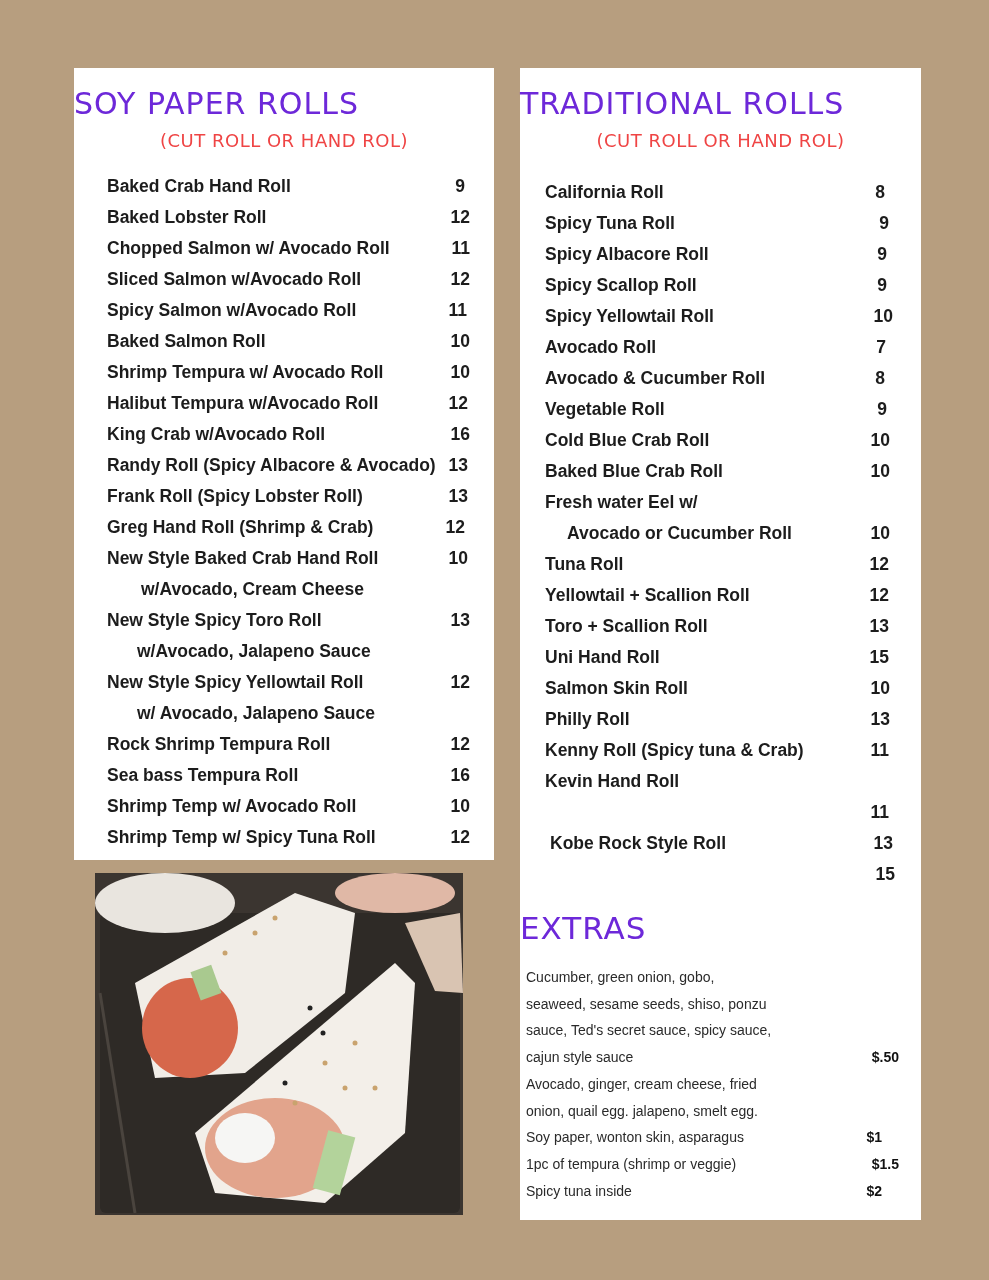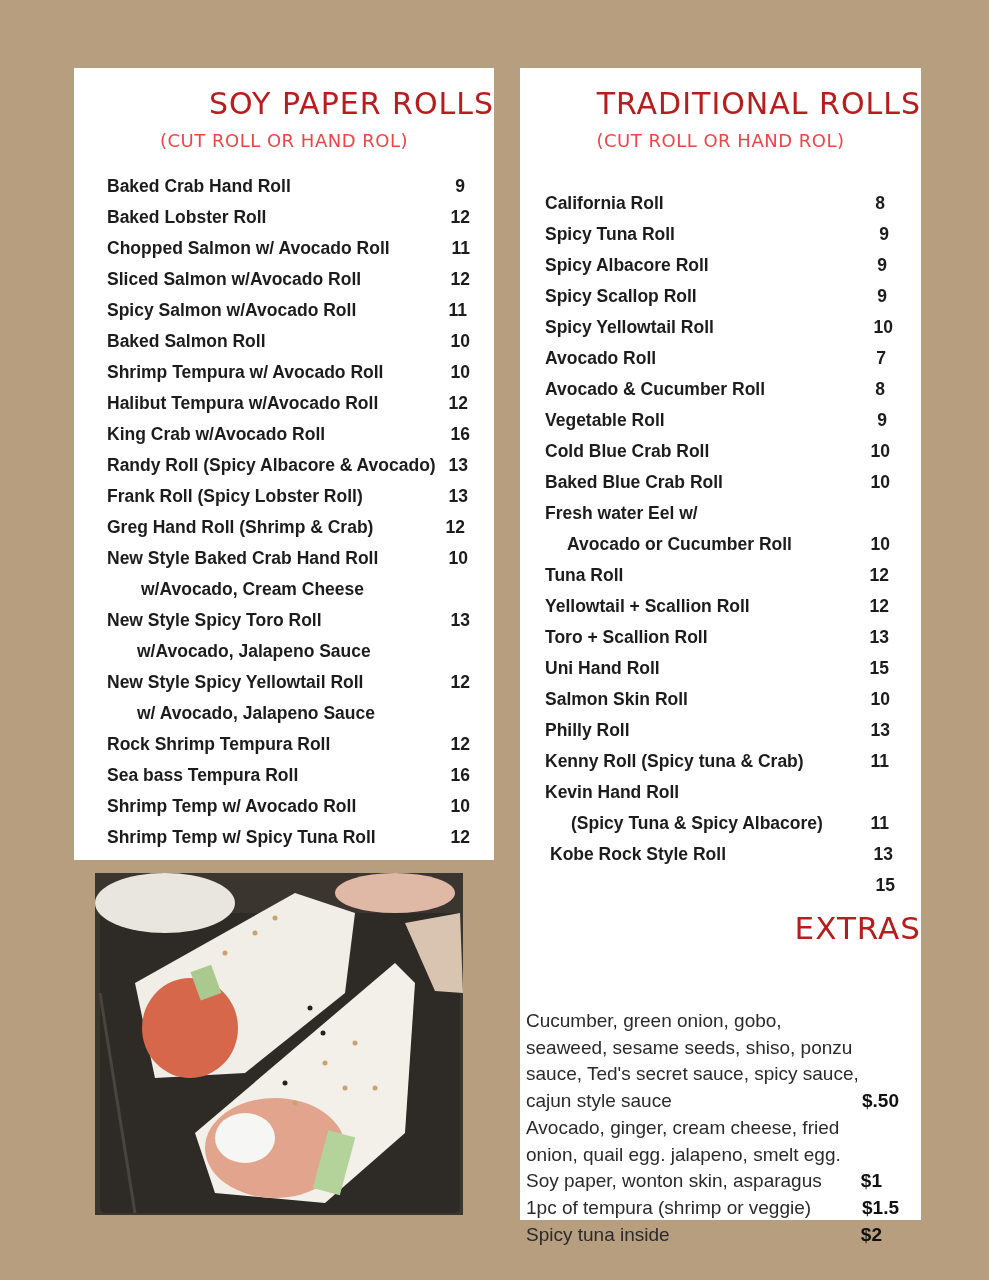--- a/index.html
+++ b/index.html
@@ -7,48 +7,48 @@
     width:989px; height:1280px; position:relative; overflow:hidden;
     background:#b79e7f;
     font-family:"DejaVu Sans", sans-serif;
     color:#1c1c1c;
   }
   .panel { position:absolute; background:#ffffff; }
   #left-panel { left:74px; top:68px; width:420px; height:792px; }
   #right-panel { left:520px; top:68px; width:401px; height:1152px; }
   .title {
     font-family:"DejaVu Sans", sans-serif;
-    font-weight:normal; text-align:right; letter-spacing:1px;
-    font-size:30px; color:#b91c1c; margin:0; position:absolute; left:0; right:0;
+    font-weight:normal; text-align:left; letter-spacing:1px;
+    font-size:30px; color:#6d28d9; margin:0; position:absolute; left:0; right:0;
   }
   .subtitle {
     font-family:"DejaVu Sans", sans-serif;
     text-align:center; font-size:18px; color:#ef4444; letter-spacing:0.5px;
     position:absolute; left:0; right:0; margin:0;
   }
   .list { position:absolute; list-style:none; margin:8px; padding:0; }
   .item {
     position:relative; height:31px; line-height:31px;
     font-family:"Liberation Sans", sans-serif; font-weight:bold; font-size:17.5px;
     white-space:nowrap;
   }
   .item .name { position:absolute; left:0; }
   .item .price { position:absolute; text-align:right; }
   .item.indent .name { left:34px; }
   #left-list { left:25px; top:95px; width:380px; }
   #left-list .price { right:0; }
-  #right-list { left:17px; top:112px; width:350px; }
+  #right-list { left:17px; top:101px; width:350px; }
   #right-list .price { right:0; }
   #photo {
     position:absolute; left:95px; top:873px; width:368px; height:342px;
     overflow:hidden; background:#3a342e;
   }
   .extras-title { top:842px; font-size:31px; }
-  #extras { position:absolute; left:6px; top:940px; width:380px;
-    font-family:"Liberation Sans", sans-serif; font-size:19px; line-height:26.7px; color:#2a2a2a; }
+  #extras { position:absolute; left:6px; top:896px; width:380px;
+    font-family:"Liberation Sans", sans-serif; font-size:14px; line-height:26.7px; color:#2a2a2a; }
   .ex-line { position:relative; white-space:nowrap; }
   .ex-price { position:absolute; right:0; font-weight:bold; color:#111; }
 </style>
 </head>
 <body>
 
 <section class="panel" id="left-panel">
   <h1 class="title" style="top:18px;">SOY PAPER ROLLS</h1>
   <div class="subtitle" style="top:62px;">(CUT ROLL OR HAND ROL)</div>
   <ul class="list" id="left-list">
@@ -254,21 +254,20 @@
       </li>
     <li class="item">
         <span class="name">Kenny Roll (Spicy tuna &amp; Crab)</span>
         <span class="price" style="right:6px">11</span>
       </li>
     <li class="item">
         <span class="name">Kevin Hand Roll</span>
         <span class="price"></span>
       </li>
     <li class="item indent">
-        <span class="name" style="left:26px">(Spicy Tuna &amp; Spicy Albacore)</span>
         <span class="price" style="right:6px">11</span>
       </li>
     <li class="item">
         <span class="name" style="left:5px">Kobe Rock Style Roll</span>
         <span class="price" style="right:2px">13</span>
       </li>
     <li class="item">
         <span class="price" style="right:0px">15</span>
       </li>
   </ul>

